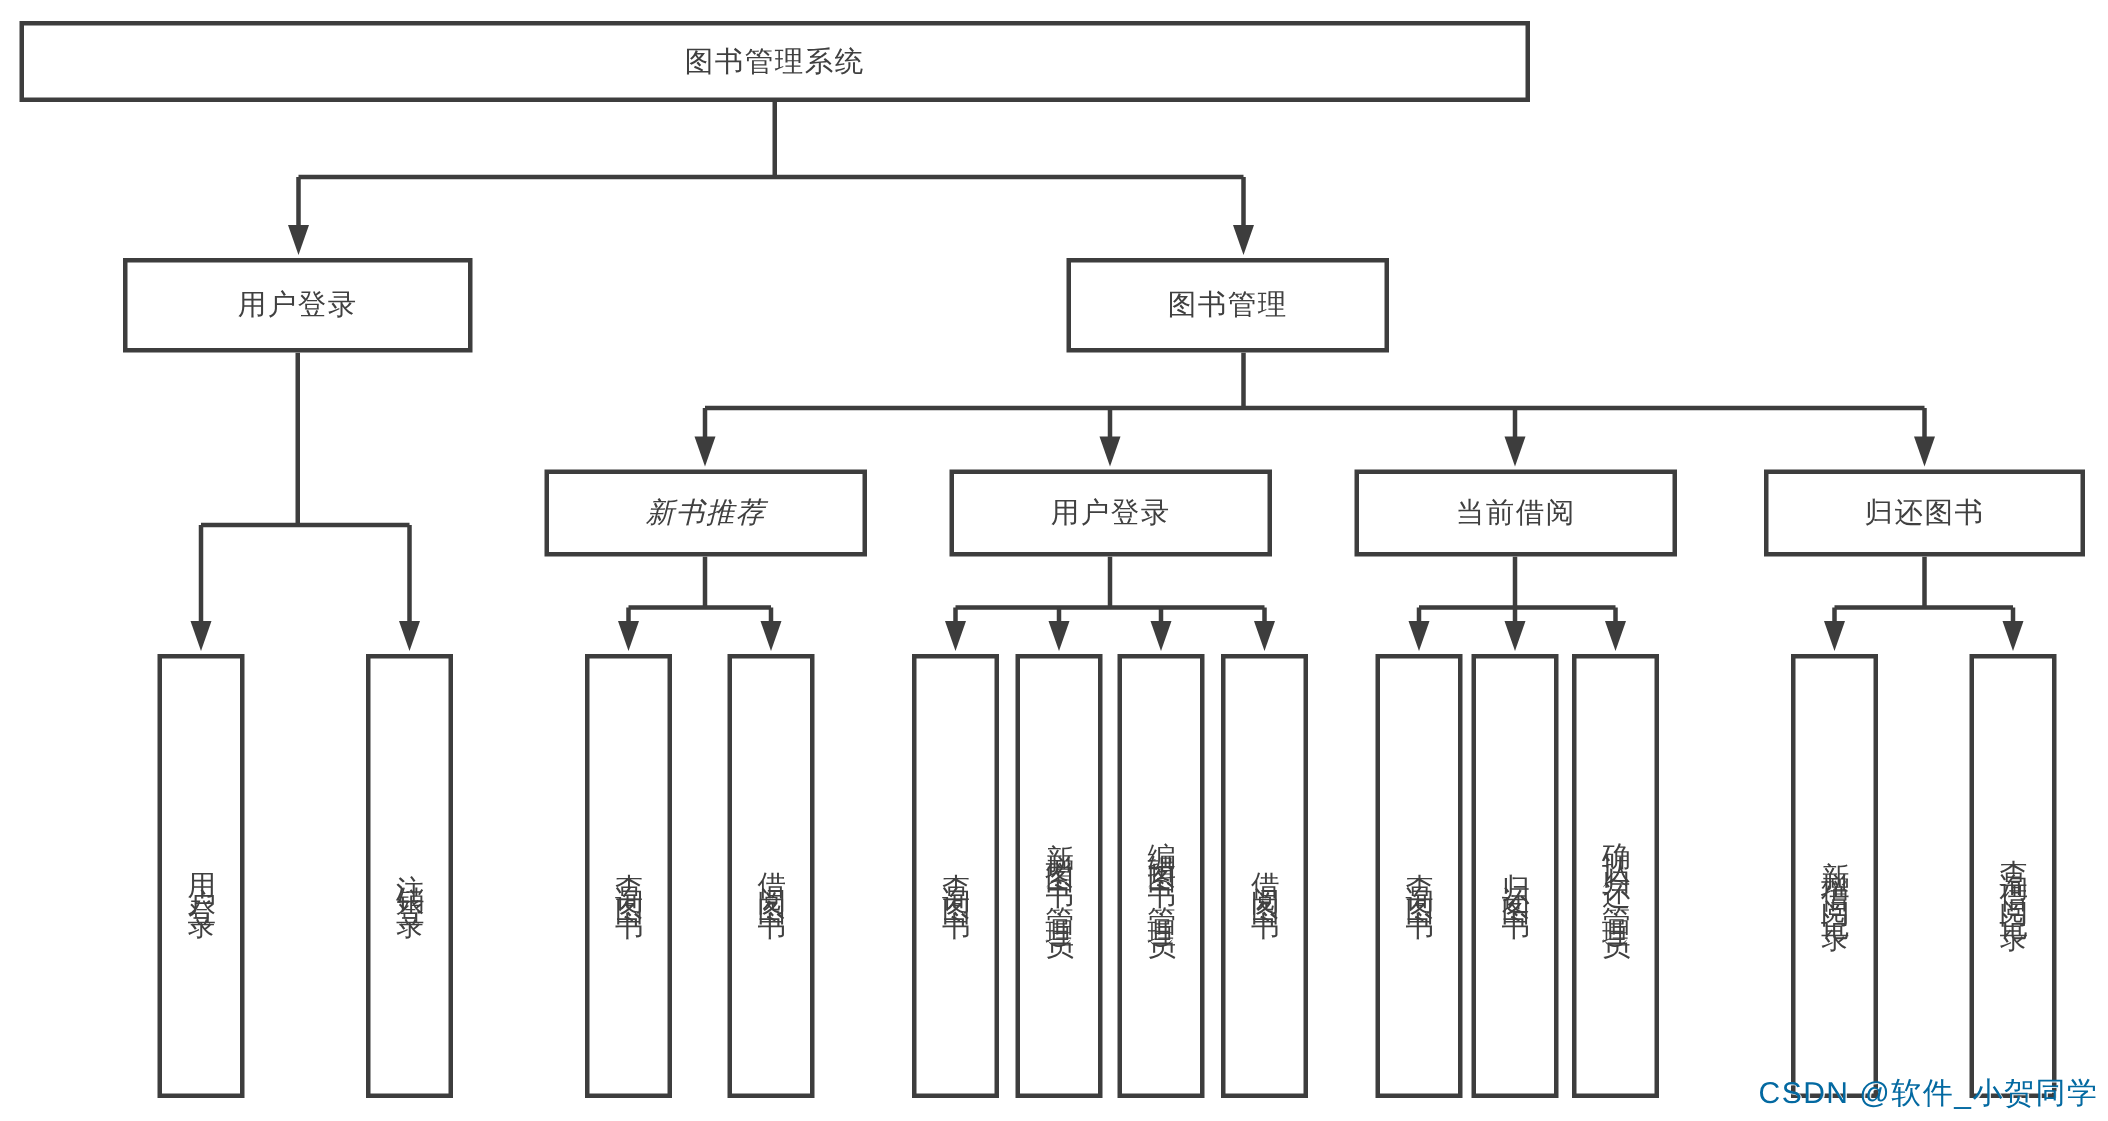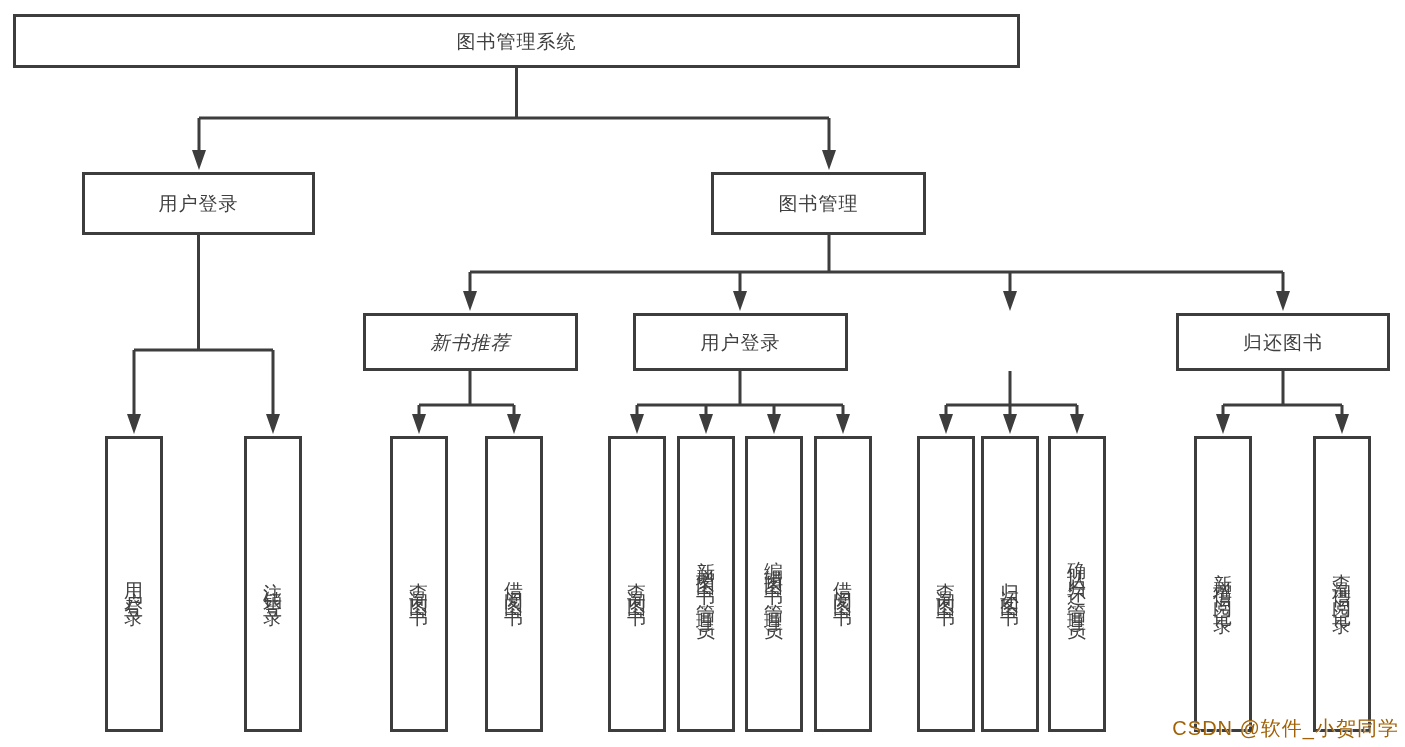--- a/index.html
+++ b/index.html
@@ -38,21 +38,21 @@
     text-orientation: mixed;
     letter-spacing: 0.45em;
     white-space: nowrap;
   }
 
   .watermark {
     position: absolute;
     right: 6px;
     bottom: 5px;
     font-size: 20px;
-    color: #a16207;
+    color: #0369a1;
     letter-spacing: 1px;
     text-shadow: 1px 1px 0 rgba(255,255,255,0.85);
     pointer-events: none;
   }
 </style>
 </head>
 <body>
 
 <div class="canvas">
 
@@ -106,20 +106,23 @@
   <div class="node" style="left:711px; top:172px; width:215px; height:63px;">
     <span>图书管理</span>
   </div>
 
   <div class="node" style="left:363px; top:313px; width:215px; height:58px;font-style:italic;">
     <span>新书推荐</span>
   </div>
   <div class="node" style="left:633px; top:313px; width:215px; height:58px;">
     <span>用户登录</span>
   </div>
+  <div class="node" style="left:903px; top:313px; width:215px; height:58px;">
+    <span>当前借阅</span>
+  </div>
   <div class="node" style="left:1176px; top:313px; width:214px; height:58px;">
     <span>归还图书</span>
   </div>
 
   <div class="node vnode" style="left:105px; top:436px; width:58px; height:296px;">
     <span>用户登录</span>
   </div>
   <div class="node vnode" style="left:244px; top:436px; width:58px; height:296px;">
     <span>注销登录</span>
   </div>

